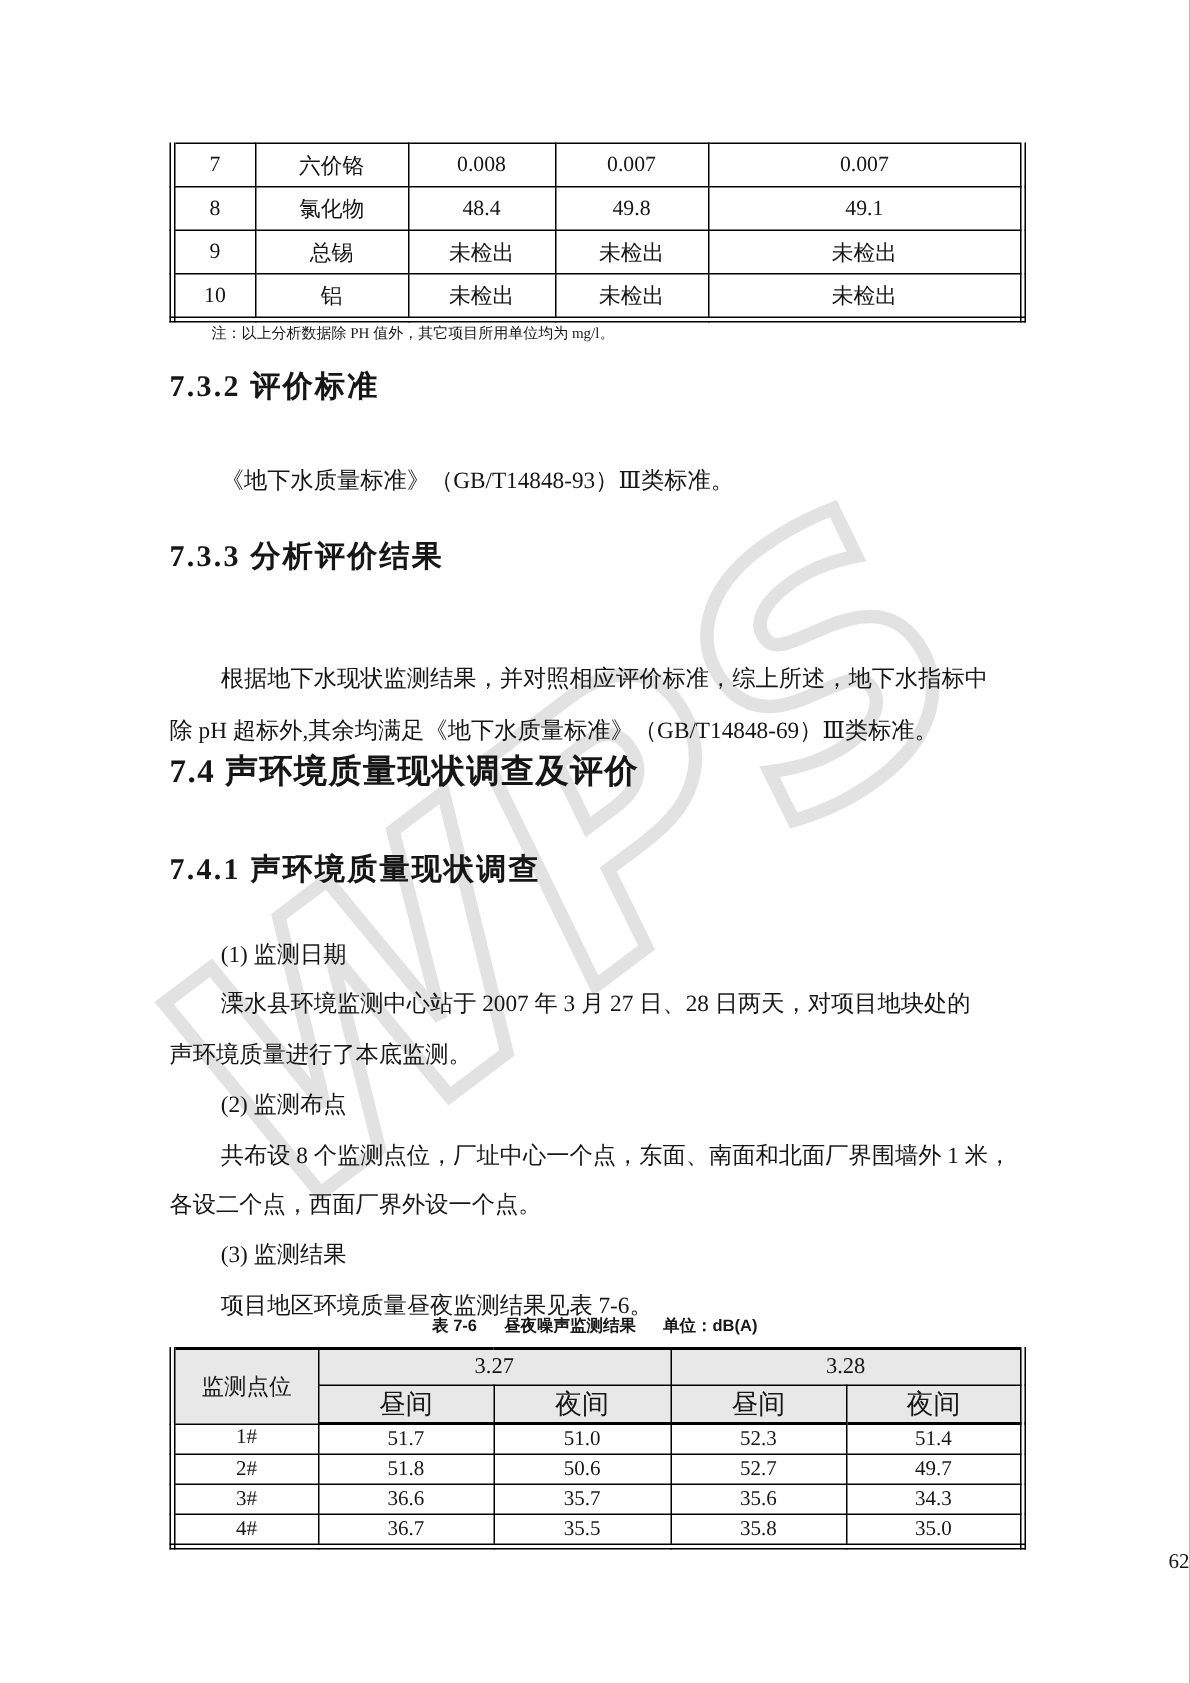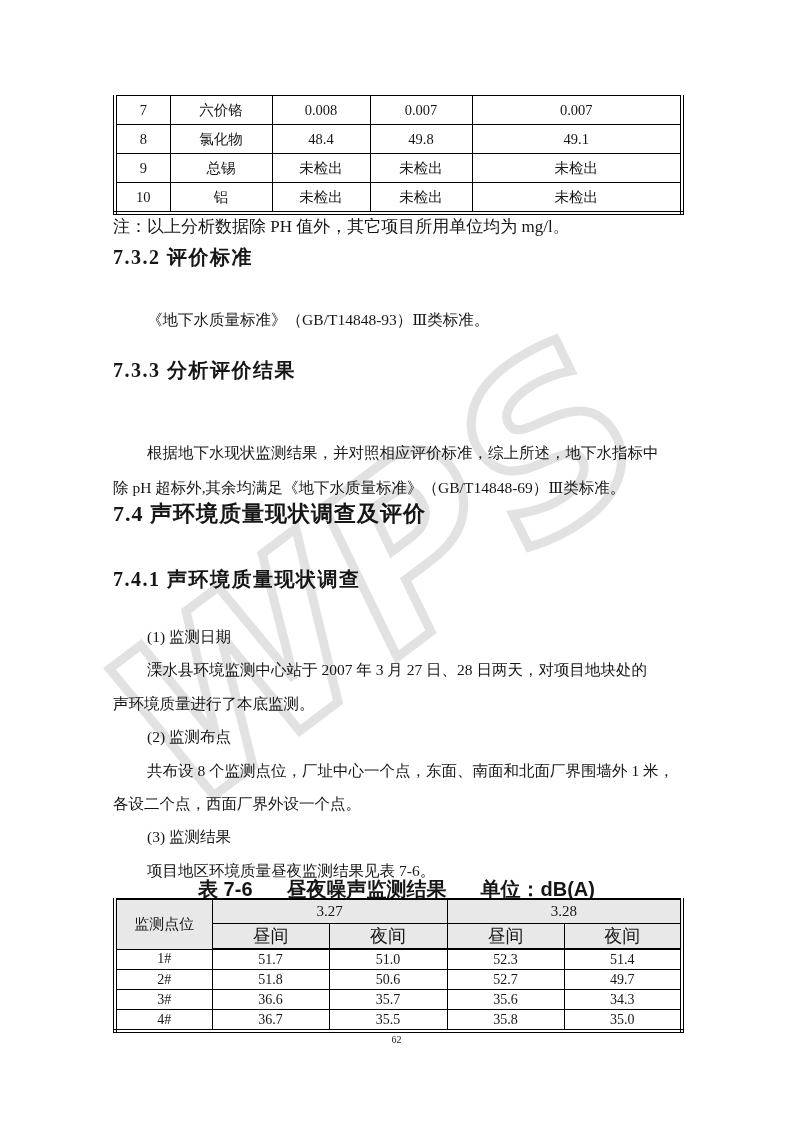--- a/index.html
+++ b/index.html
@@ -35,35 +35,35 @@
     border-left:4px double #000;border-right:4px double #000;
     border-bottom:4px double #000;border-top:2px solid #000;padding-left:12px;
   }
   .t2 td{border:1px solid #000;font-size:18px;}
   .t2 .hdr{background:#e8e8e8;}
   .t2 tr.hrow1 td{height:23px;font-size:15px;}
   .t2 tr.hrow2 td{height:23px;border-bottom:2px solid #000;}
   .t2 tr.drow td{height:19px;font-size:14px;}
 
   
-  .note{font-size:17px;}
+  .note{font-size:10px;margin-left:28px;}
   .h-sub{font-weight:bold;font-size:20px;letter-spacing:1.5px;}
   .h-main{font-weight:bold;font-size:22px;letter-spacing:1px;}
   .para{font-size:15.5px;}
   .ind{text-indent:2.2em;}
   .twoline{line-height:35px;}
   .lines{line-height:33.4px;font-size:15.5px;}
   .t2title{
-    display:flex;justify-content:center;gap:34px;
+    display:flex;justify-content:center;gap:18px;
     font-family:"Liberation Sans","DejaVu Sans",sans-serif;
-    font-weight:bold;font-size:20px;
+    font-weight:bold;font-size:11px;
   }
   .pagenum{
     position:absolute;left:0;right:0;top:1034px;
-    text-align:center;font-size:10px;z-index:1;
+    text-align:right;font-size:14px;z-index:1;
   }
 </style>
 </head>
 <body>
 
 <div class="page">
 
   <svg class="watermark" viewBox="0 0 660 500" aria-hidden="true">
     <g transform="rotate(-37 330 250)">
       <text x="330" y="330" text-anchor="middle" font-family="'DejaVu Sans', sans-serif" font-style="italic" font-weight="bold" font-size="225" letter-spacing="8" fill="none" stroke-width="9" stroke="#e2e2e2">WPS</text>

